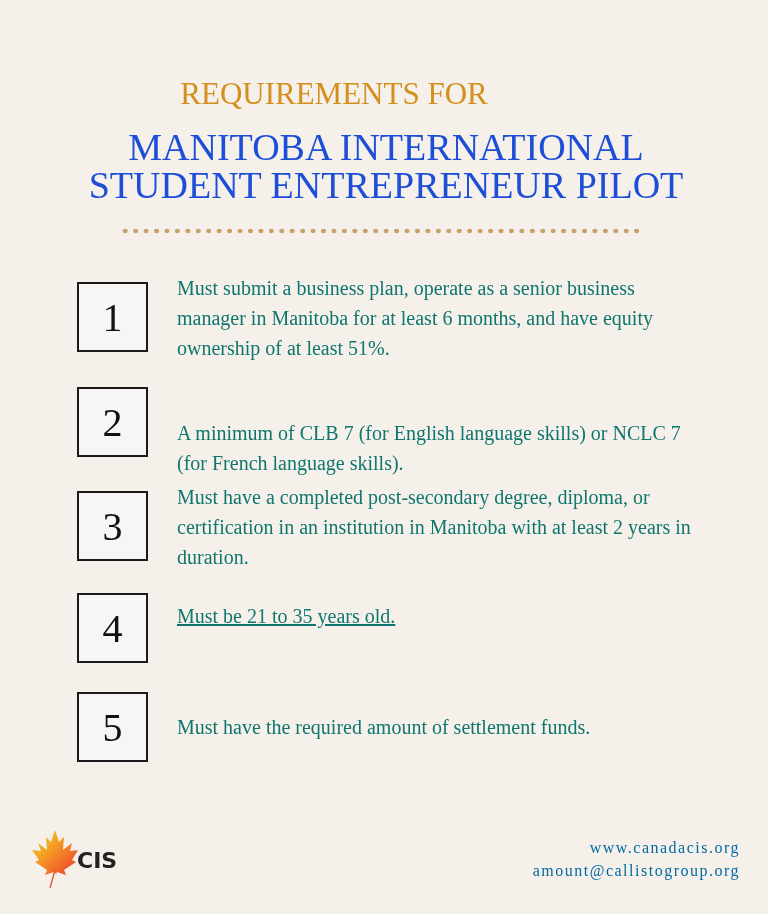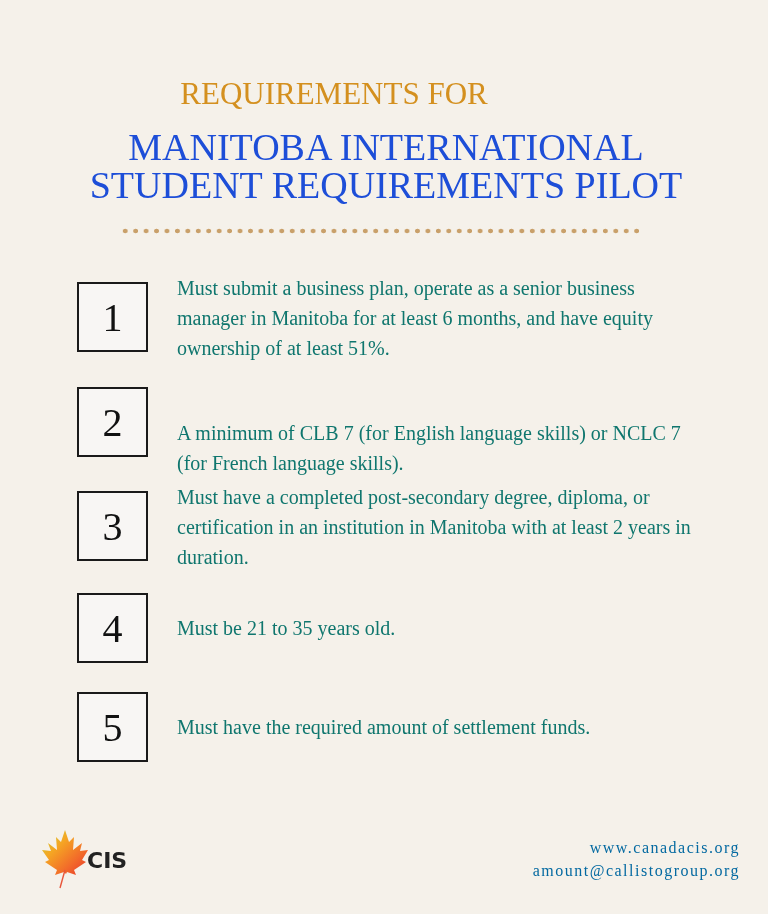--- a/index.html
+++ b/index.html
@@ -68,21 +68,21 @@
     .req-text {
       position: absolute;
       left: 100px;
       width: 530px;
       font-size: 20px;
       line-height: 30px;
       color: #0f766e;
     }
     .logo {
       position: absolute;
-      left: 38px;
+      left: 28px;
       top: 828px;
       width: 90px;
       height: 62px;
       text-decoration: underline;
     }
     .contact {
       position: absolute;
       right: 28px;
       top: 836px;
       text-align: right;
@@ -92,21 +92,21 @@
       color: #0369a1;
     }
   </style>
 </head>
 <body>
 
 <div>
   <div class="subtitle">REQUIREMENTS FOR</div>
   <div class="title">
     <div>MANITOBA INTERNATIONAL</div>
-    <div>STUDENT REQUIREMENTS PILOT</div>
+    <div>STUDENT ENTREPRENEUR PILOT</div>
   </div>
   <div class="divider"></div>
 </div>
 
 <div>
   <div class="req" style="top:282px;">
     <div class="num-box">1</div>
     <div class="req-text" style="top:-9px;">Must submit a business plan, operate as a senior business manager in Manitoba for at least 6 months, and have equity ownership of at least 51%.</div>
   </div>
 
@@ -115,21 +115,21 @@
     <div class="req-text" style="top:6px;margin-top:25px;">A minimum of CLB 7 (for English language skills) or NCLC 7 (for French language skills).</div>
   </div>
 
   <div class="req" style="top:491px;">
     <div class="num-box">3</div>
     <div class="req-text" style="top:-9px;">Must have a completed post-secondary degree, diploma, or certification in an institution in Manitoba with at least 2 years in duration.</div>
   </div>
 
   <div class="req" style="top:593px;">
     <div class="num-box">4</div>
-    <div class="req-text" style="top:20px;">Must be 21 to 35 years old.</div>
+    <div class="req-text" style="top:8px;text-decoration:underline;">Must be 21 to 35 years old.</div>
   </div>
 
   <div class="req" style="top:692px;">
     <div class="num-box">5</div>
     <div class="req-text" style="top:20px;">Must have the required amount of settlement funds.</div>
   </div>
 </div>
 
 <div class="logo">
   <svg width="90" height="62" viewBox="0 0 90 62">

